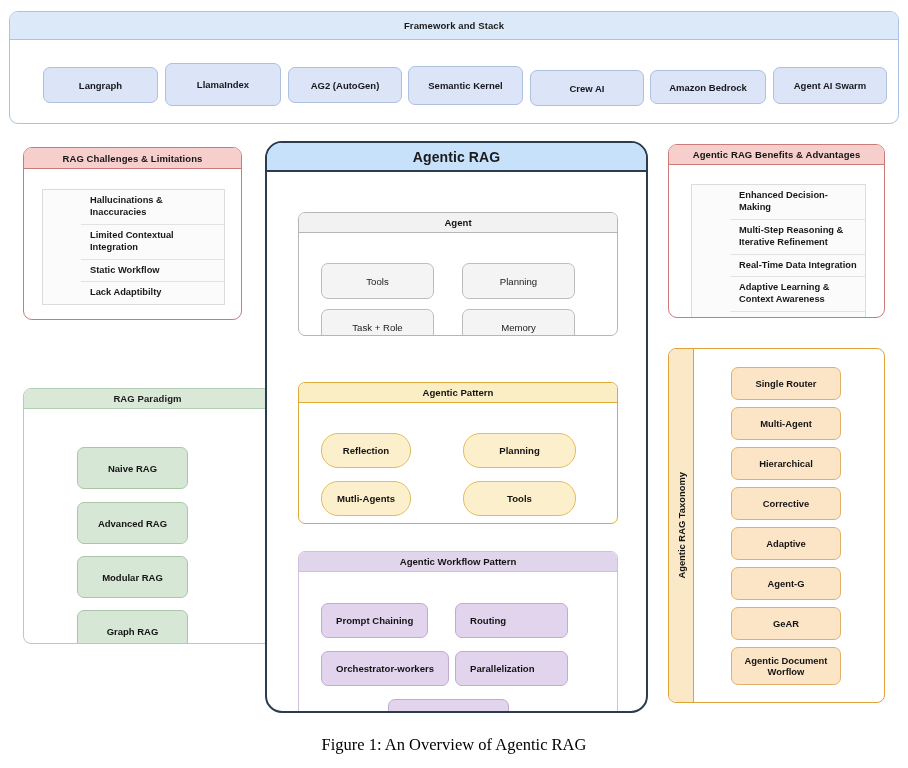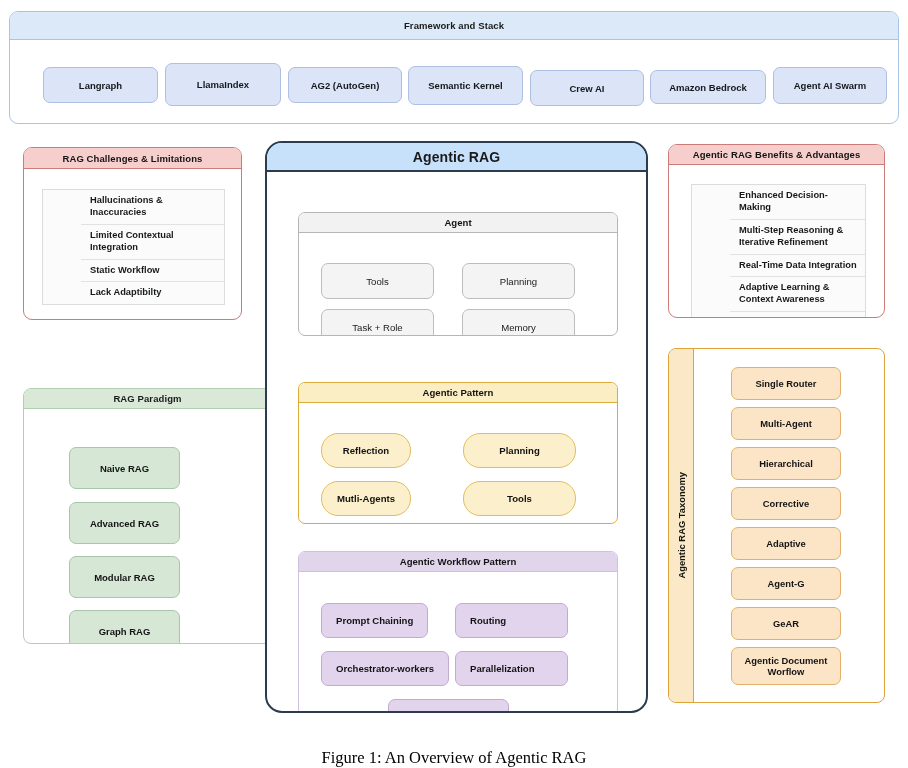--- a/index.html
+++ b/index.html
@@ -94,21 +94,21 @@
     border: 1px solid #b4ceb4;
     border-radius: 8px;
   }
   #paradigm .panel-hd {
     height: 20px;
     background: #d9e8d7;
     border-bottom: 1px solid #b4ceb4;
   }
   .green-chip {
     position: absolute;
-    left: 45px; width: 111px; height: 42px;
+    left: 53px; width: 111px; height: 42px;
     background: #d6e7d5;
     border: 1px solid #a9c6a8;
     border-radius: 7px;
     font-size: 9.5px; font-weight: bold;
     display: flex; align-items: center; justify-content: center;
     color: #141414;
   }
 
   
   #agentic {
@@ -235,21 +235,20 @@
   }
 
   
   #caption {
     position: absolute;
     left: 0; top: 735px; width: 908px;
     text-align: center;
     font-family: "Liberation Serif", serif;
     font-size: 16.5px;
     color: #000;
-    margin-top: 13px;
   }
 </style>
 </head>
 <body>
 
 <div class="panel" id="framework">
   <div class="panel-hd">Framework and Stack</div>
   <div class="panel-body" id="framework-body">
       <div class="fw-chip" style="left: 33px; width: 115px; top: 27px; height: 36px;">
         <span>Langraph</span>

